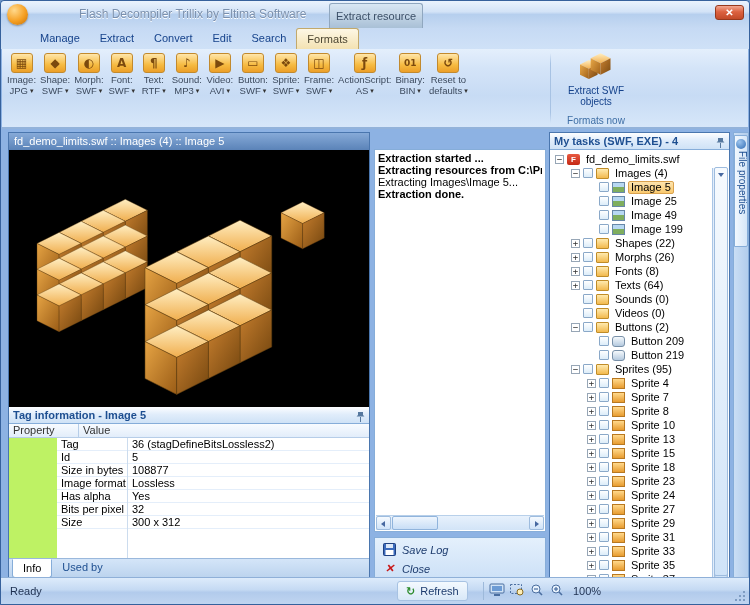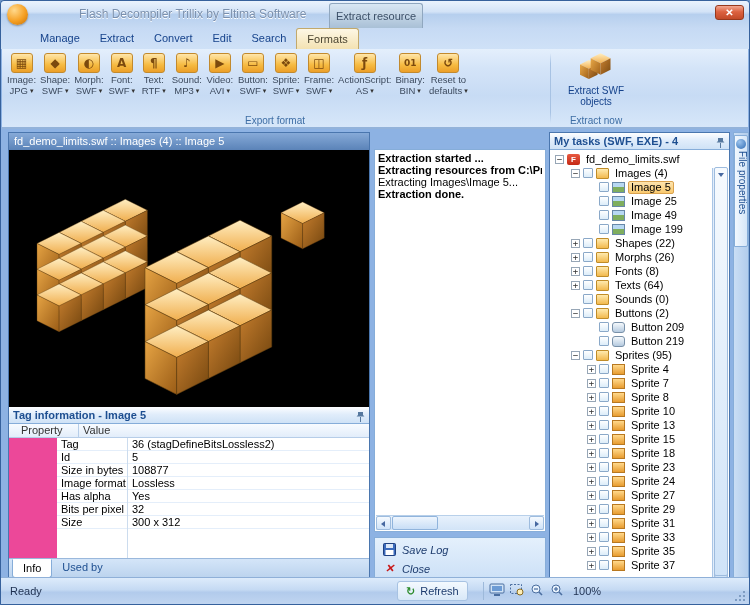--- a/index.html
+++ b/index.html
@@ -39,37 +39,37 @@
     font-family:"DejaVu Sans",sans-serif;font-size:12px;font-weight:bold;color:#7c4a0e;line-height:19px;}
   .ricon.small{font-size:9px;}
   .rl{font-size:9.5px;line-height:11px;color:#3c4a5e;white-space:nowrap;}
   .arrow{font-size:7px;color:#333;margin-left:2px;vertical-align:1px;}
   .xgroup{width:86px;}
   .xbtn{width:78px;margin:3px auto 0;text-align:center;}
   .xicon{margin:0 auto 1px;width:36px;height:32px;}
   .xl{font-size:10px;line-height:11px;color:#15428b;}
 
   
-  .p-left{position:absolute;left:7px;top:131px;width:362px;height:447px;border:1px solid #4a76ae;background:#ec4899;text-decoration:underline;}
+  .p-left{position:absolute;left:7px;top:131px;width:362px;height:447px;border:1px solid #4a76ae;background:#bef264;text-decoration:underline;}
   .p-mid{position:absolute;left:373px;top:131px;width:172px;height:447px;}
   .p-right{position:absolute;left:548px;top:131px;width:181px;height:447px;border:1px solid #4a76ae;background:#fff;}
   .p-strip{position:absolute;left:732px;top:131px;width:16px;height:447px;background:linear-gradient(90deg,#cadef5,#b2cdec);border:1px solid #86add9;}
 
   .panel-header{height:17px;background:linear-gradient(#fdfeff,#e1edfb 45%,#cfe2f6);border-bottom:1px solid #86add9;
     font-size:11px;font-weight:bold;color:#1e4f91;line-height:16px;padding:0 4px;position:relative;white-space:nowrap;overflow:hidden;}
   .pin{position:absolute;right:4px;top:3px;}
 
   
   .breadcrumb{position:absolute;top:0;left:0;right:0;height:17px;background:linear-gradient(#86aad8,#5b83b8);
     color:#fff;font-size:11px;line-height:16px;padding:0 5px;white-space:nowrap;overflow:hidden;}
   .image-view{position:absolute;top:17px;left:0;right:0;height:257px;background:#000;overflow:hidden;}
   .tag-header{position:absolute;top:274px;left:0;right:0;}
   .tag-cols{position:absolute;top:291px;left:0;right:0;height:14px;display:flex;
     background:linear-gradient(#f8fbff,#e2edfa);border-bottom:1px solid #b6cde8;font-size:11px;color:#333;}
-  .tag-cols .c1{width:70px;border-right:1px solid #b6cde8;padding-left:12px;line-height:13px;}
+  .tag-cols .c1{width:70px;border-right:1px solid #b6cde8;padding-left:4px;line-height:13px;}
   .tag-cols .c2{flex:1;padding-left:4px;line-height:13px;}
   .tag-body{position:absolute;top:305px;left:0;right:0;bottom:20px;background:#fff;overflow:hidden;margin-left:48px;}
   .tag-vline{position:absolute;left:70px;top:0;bottom:0;width:1px;background:#ccdcee;}
   .trow2{display:flex;height:13px;font-size:11px;border-bottom:1px solid #e4eefa;}
   .tc1{width:70px;padding-left:4px;line-height:12px;color:#000;white-space:nowrap;}
   .tc2{flex:1;padding-left:5px;line-height:12px;color:#000;white-space:nowrap;overflow:hidden;}
   .ptabs{position:absolute;left:0;right:0;bottom:0;height:20px;background:linear-gradient(#d4e5f8,#bbd3ee);
     border-top:1px solid #9ab8dc;display:flex;padding:0 0 0 3px;font-size:11px;}
   .ptab{padding:2px 10px 0;color:#1e4f91;}
   .ptab.active{background:#fff;border:1px solid #86add9;border-top:1px solid #fff;border-radius:0 0 3px 3px;color:#000;}
@@ -216,21 +216,20 @@
             <div class="ricon small">01</div>
             <div class="rl">Binary:</div>
             <div class="rl">BIN<span class="arrow">▾</span></div>
           </div>
           <div class="rbtn">
             <div class="ricon">↺</div>
             <div class="rl">Reset to</div>
             <div class="rl">defaults<span class="arrow">▾</span></div>
           </div>
         </div>
-      <div class="glabel">Export format</div>
     </div>
     <div class="gsep"></div>
     <div class="rgroup xgroup">
       <div class="xbtn">
         <div class="xicon">
           <svg width="36" height="32" viewBox="0 0 52 48">
             <defs>
               <linearGradient id="egt" x1="0" y1="0" x2="0" y2="1">
                   <stop offset="0" stop-color="#ffeec2"></stop>
                   <stop offset="1" stop-color="#f2b050"></stop>
@@ -252,21 +251,21 @@
             <g transform="translate(18,2) scale(0.62)">
                 <polygon points="24,0 48,12 24,24 0,12" fill="url(#egt)"></polygon>
                 <polygon points="0,12 24,24 24,52 0,40" fill="url(#egl)"></polygon>
                 <polygon points="24,24 48,12 48,40 24,52" fill="url(#egr)"></polygon>
               </g>
           </svg>
         </div>
         <div class="xl">Extract SWF</div>
         <div class="xl">objects</div>
       </div>
-      <div class="glabel">Extract now</div>
+      <div class="glabel">Formats now</div>
     </div>
   </div>
 
   <div class="p-left">
     <div class="breadcrumb">fd_demo_limits.swf :: Images (4) :: Image 5</div>
     <div class="image-view">
       <svg width="360" height="257" viewBox="0 0 360 257">
         <defs>
           <linearGradient id="cgt" x1="0" y1="0" x2="0" y2="1">
               <stop offset="0" stop-color="#ffeec2"></stop>
@@ -473,20 +472,26 @@
             <span class="ti folder"></span>
             <span class="tlabel">Texts (64)</span>
           </div>
           <div class="trow" style="padding-left: 20px;">
             <span class="expsp"></span>
             <span class="cb"></span>
             <span class="ti folder"></span>
             <span class="tlabel">Sounds (0)</span>
           </div>
           <div class="trow" style="padding-left: 20px;">
+            <span class="expsp"></span>
+            <span class="cb"></span>
+            <span class="ti folder"></span>
+            <span class="tlabel">Videos (0)</span>
+          </div>
+          <div class="trow" style="padding-left: 20px;">
             <span class="exp">−</span>
             <span class="cb"></span>
             <span class="ti folder"></span>
             <span class="tlabel">Buttons (2)</span>
           </div>
           <div class="trow" style="padding-left: 36px;">
             <span class="expsp"></span>
             <span class="cb"></span>
             <span class="ti button"></span>
             <span class="tlabel">Button 209</span>

